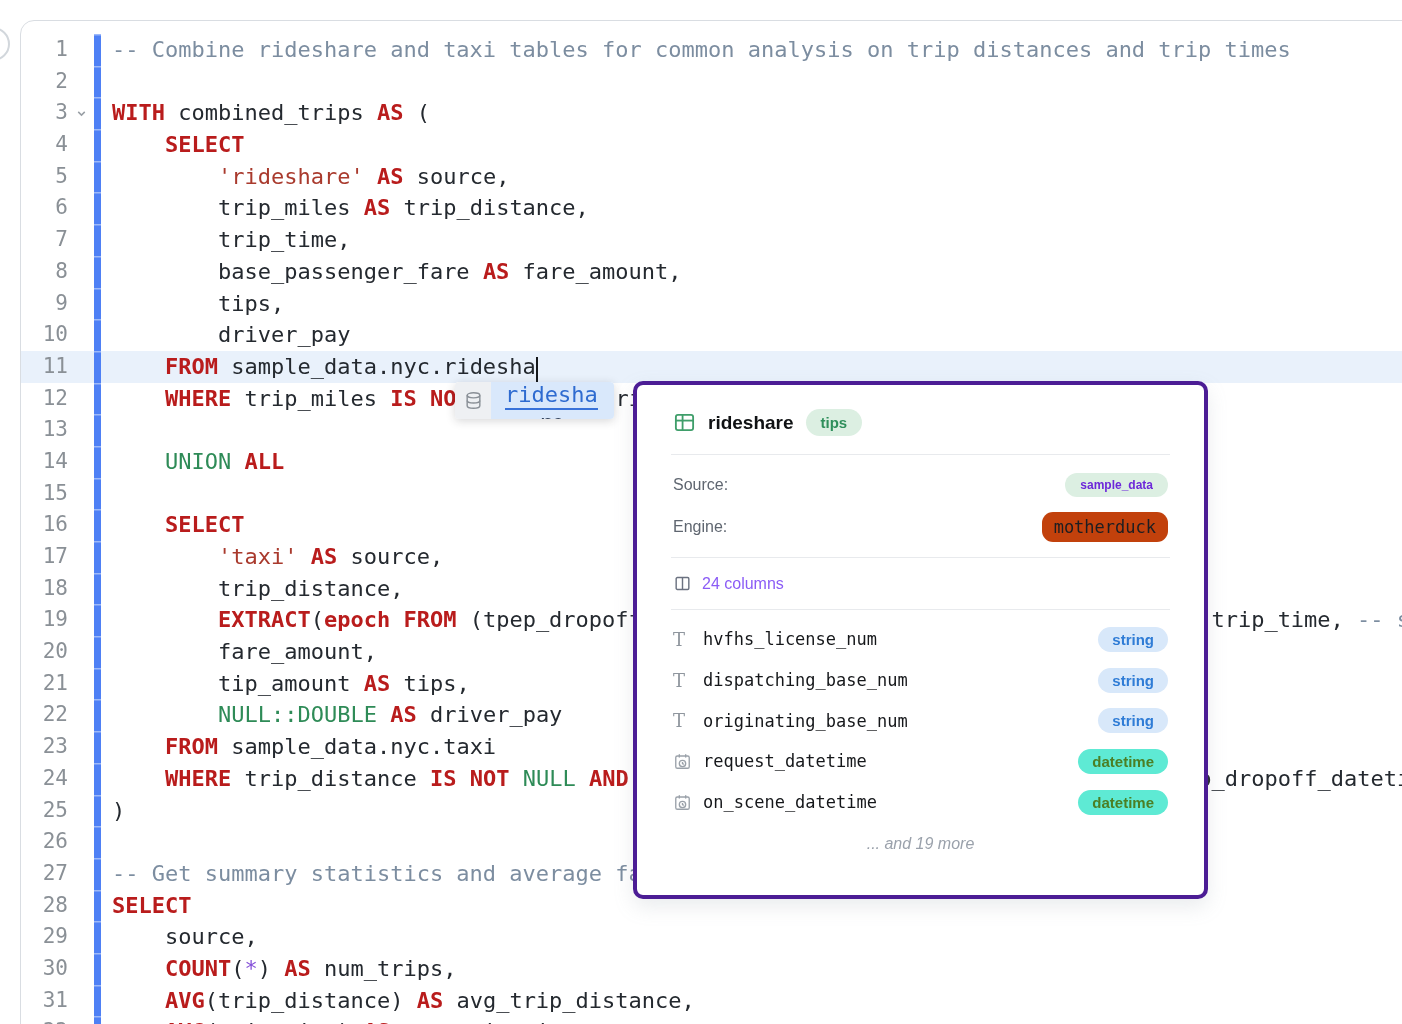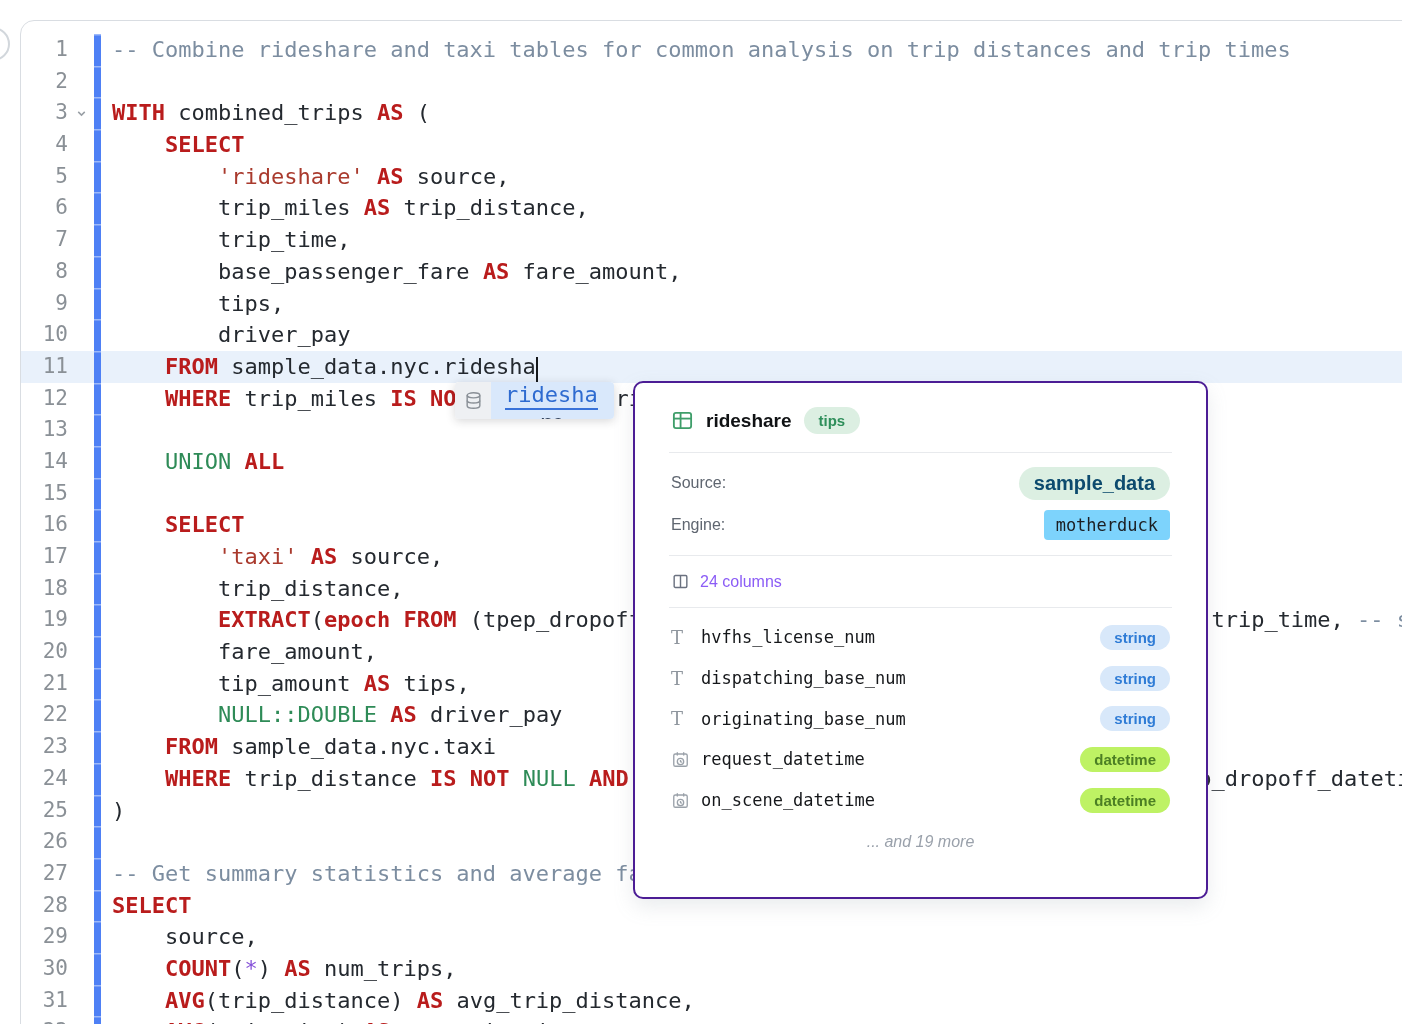--- a/index.html
+++ b/index.html
@@ -53,42 +53,42 @@
     background:#d9e8fb; display:flex; align-items:center; padding:0 16px 0 14px;
     font:22px "DejaVu Sans Mono", monospace;
     flex-direction:column;
   }
   .ac-match { color:#2e6bd0; border-bottom:2px solid #3872d9; padding-bottom:1px; }
   .ac-rest  { color:#32415a; }
 
   
   #info-card {
     position:absolute; left:633px; top:381px; width:575px; height:518px;
-    background:#fff; border:2px solid #4c1d95; border-radius:10px; z-index:30;
+    background:#fff; border:4px solid #4c1d95; border-radius:10px; z-index:30;
     box-shadow:0 8px 20px rgba(140,149,159,.18);
   }
   .card-header { display:flex; align-items:center; gap:12px; padding:24px 36px 18px; }
   .card-title  { font-size:19px; font-weight:bold; color:#101214; }
   .pill { border-radius:999px; font-weight:bold; }
   .pill-table   { background:#dcefe2; color:#2f8f5b; font-size:15px; padding:5px 15px; }
   .card-divider { border:none; border-top:1px solid #e8eaed; margin:0 34px; }
   .meta-rows { padding:9px 36px; }
   .meta-row  { height:42px; display:flex; align-items:center; justify-content:space-between; }
   .meta-label { color:#5f6670; font-size:16px; }
-  .pill-green { background:#dcefe2; color:#0c4a6e; font-size:20px; padding:5px 15px; }
-  .pill-gray  { background:#7dd3fc; color:#1c1e22; font-weight:normal;
-                font:17px "DejaVu Sans Mono", monospace; padding:5px 12px; border-radius:4px; }
+  .pill-green { background:#dcefe2; color:#6d28d9; font-size:12px; padding:5px 15px; }
+  .pill-gray  { background:#c2410c; color:#1c1e22; font-weight:normal;
+                font:17px "DejaVu Sans Mono", monospace; padding:5px 12px; border-radius:11px; }
   .columns-count { height:51px; display:flex; align-items:center; gap:10px; padding:0 36px;
                    color:#8b5cf6; font-size:16px; }
   .col-list { padding:9px 36px 0; }
   .col-row { height:40.7px; display:flex; align-items:center; }
   .col-icon { width:30px; flex:none; color:#9aa1a9; display:flex; align-items:center; }
   .col-name { flex:1; font:17px "DejaVu Sans Mono", monospace; color:#15171a; }
   .pill-blue  { background:#d8e8fa; color:#2f7cd6; font-size:15px; padding:4px 14px; }
-  .pill-dtime { background:#bef264; color:#4c7f24; font-size:15px; padding:4px 14px; }
+  .pill-dtime { background:#5eead4; color:#4c7f24; font-size:15px; padding:4px 14px; }
   .more-label { text-align:center; margin-top:13px; color:#9aa1ab; font-size:16px;font-style:italic; }
   .ticon { font-family:"DejaVu Serif", serif; font-size:18px; color:#8f969e; }
 </style>
 </head>
 <body>
 
 <div id="editor-frame">
   <div id="code-area">
       <div class="crow">
         <div class="ln">1</div>

